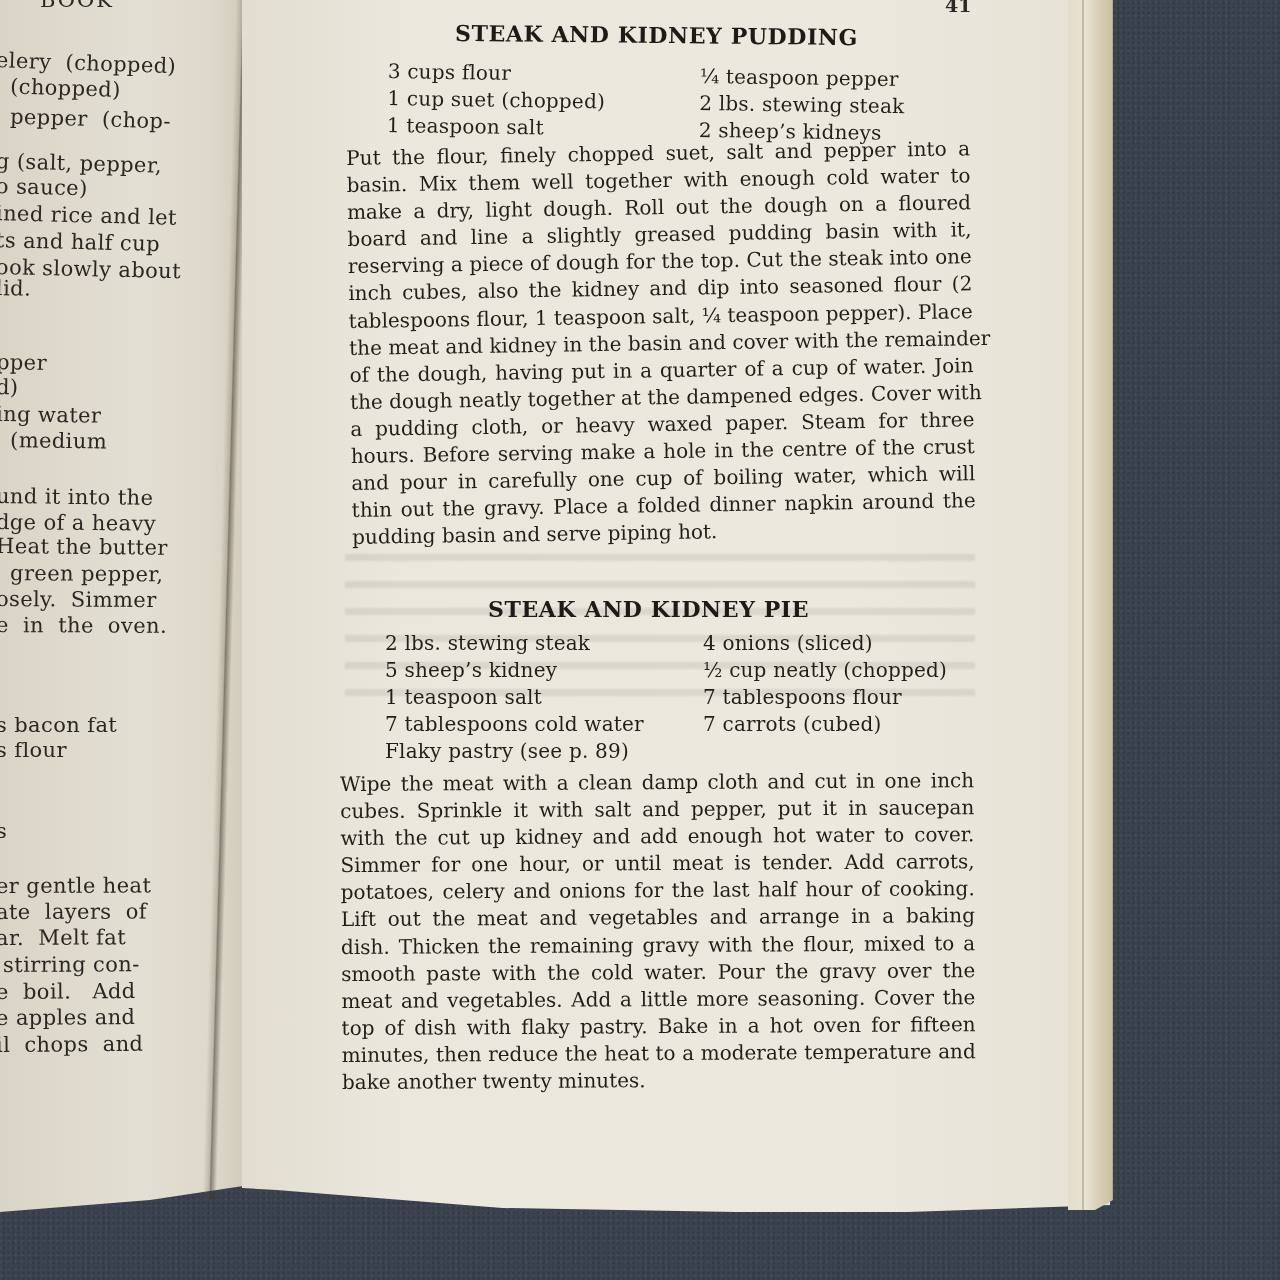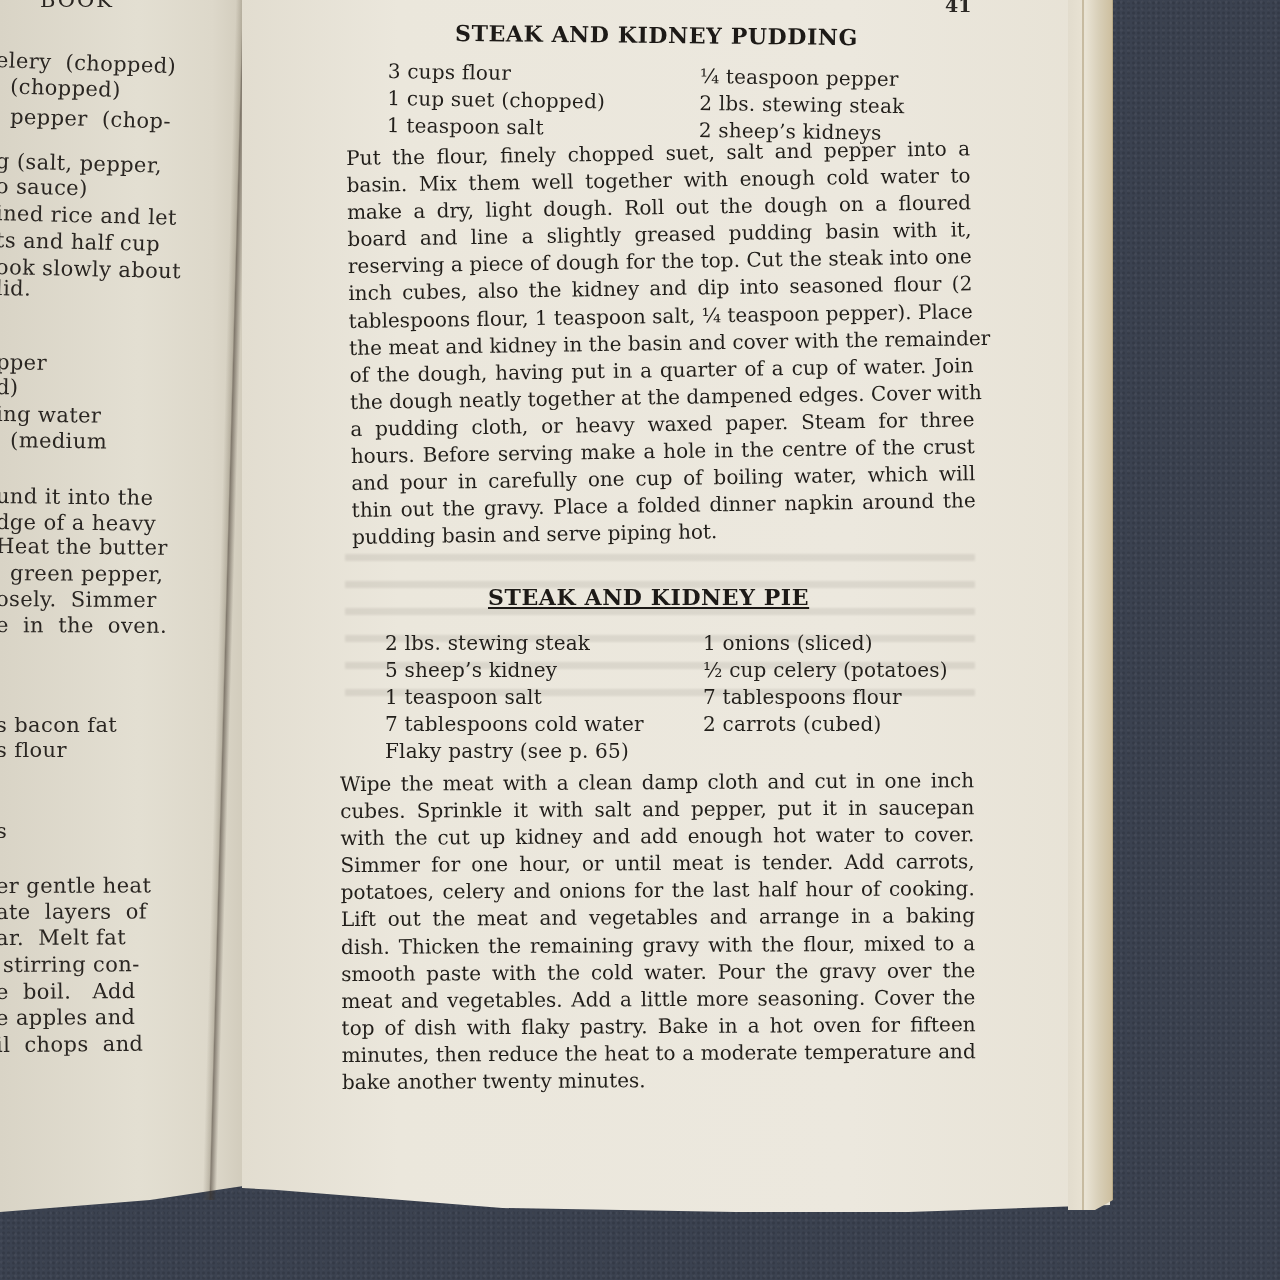--- a/index.html
+++ b/index.html
@@ -216,32 +216,32 @@
     <span class="pline">the dough neatly together at the dampened edges.  Cover with</span>
     <span class="pline">a pudding cloth, or heavy waxed paper.  Steam for three</span>
     <span class="pline">hours.  Before serving make a hole in the centre of the crust</span>
     <span class="pline">and pour in carefully one cup of boiling water, which will</span>
     <span class="pline">thin out the gravy.  Place a folded dinner napkin around the</span>
     <span class="pline last">pudding basin and serve piping hot.</span>
   </div>
 </div>
 
 <div>
-  <div class="recipe-title" style="left:488px; top:584px;text-decoration:underline;">STEAK AND KIDNEY PIE</div>
+  <div class="recipe-title" style="left:488px; top:596px;">STEAK AND KIDNEY PIE</div>
 
   <div class="ingredients" style="left:385px; top:630px; grid-template-columns:318px 300px;">
     <div class="ing">2 lbs. stewing steak</div>
-    <div class="ing">1 onions (sliced)</div>
+    <div class="ing">4 onions (sliced)</div>
     <div class="ing">5 sheep’s kidney</div>
-    <div class="ing">½ cup celery (potatoes)</div>
+    <div class="ing">½ cup neatly (chopped)</div>
     <div class="ing">1 teaspoon salt</div>
     <div class="ing">7 tablespoons flour</div>
     <div class="ing">7 tablespoons cold water</div>
-    <div class="ing">2 carrots (cubed)</div>
-    <div class="ing">Flaky pastry (see p. 65)</div>
+    <div class="ing">7 carrots (cubed)</div>
+    <div class="ing">Flaky pastry (see p. 89)</div>
   </div>
 
   <div class="paragraph" style="left:340px; top:771px; width:634px; transform:rotate(-0.35deg); transform-origin:left top;">
     <span class="pline">Wipe the meat with a clean damp cloth and cut in one inch</span>
     <span class="pline">cubes.  Sprinkle it with salt and pepper, put it in saucepan</span>
     <span class="pline">with the cut up kidney and add enough hot water to cover.</span>
     <span class="pline">Simmer for one hour, or until meat is tender.  Add carrots,</span>
     <span class="pline">potatoes, celery and onions for the last half hour of cooking.</span>
     <span class="pline">Lift out the meat and vegetables and arrange in a baking</span>
     <span class="pline">dish.  Thicken the remaining gravy with the flour, mixed to a</span>

